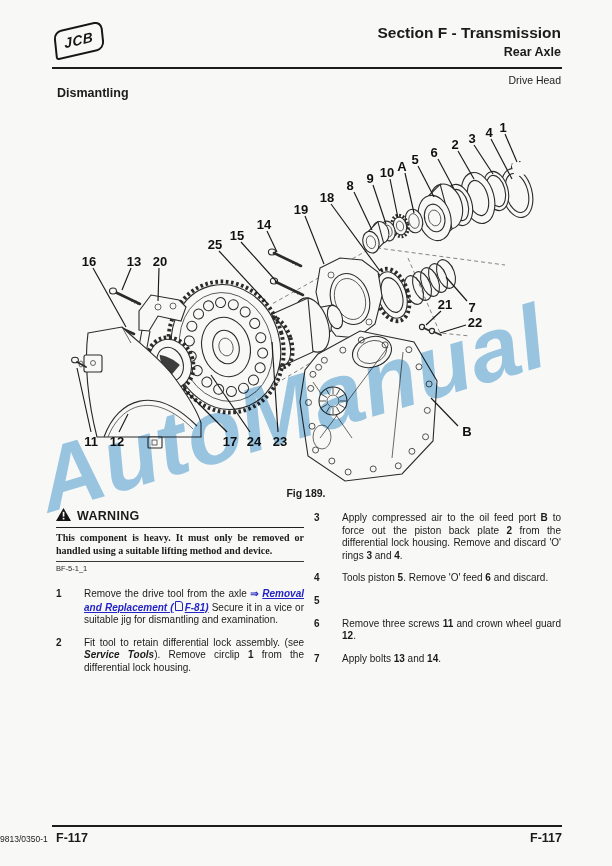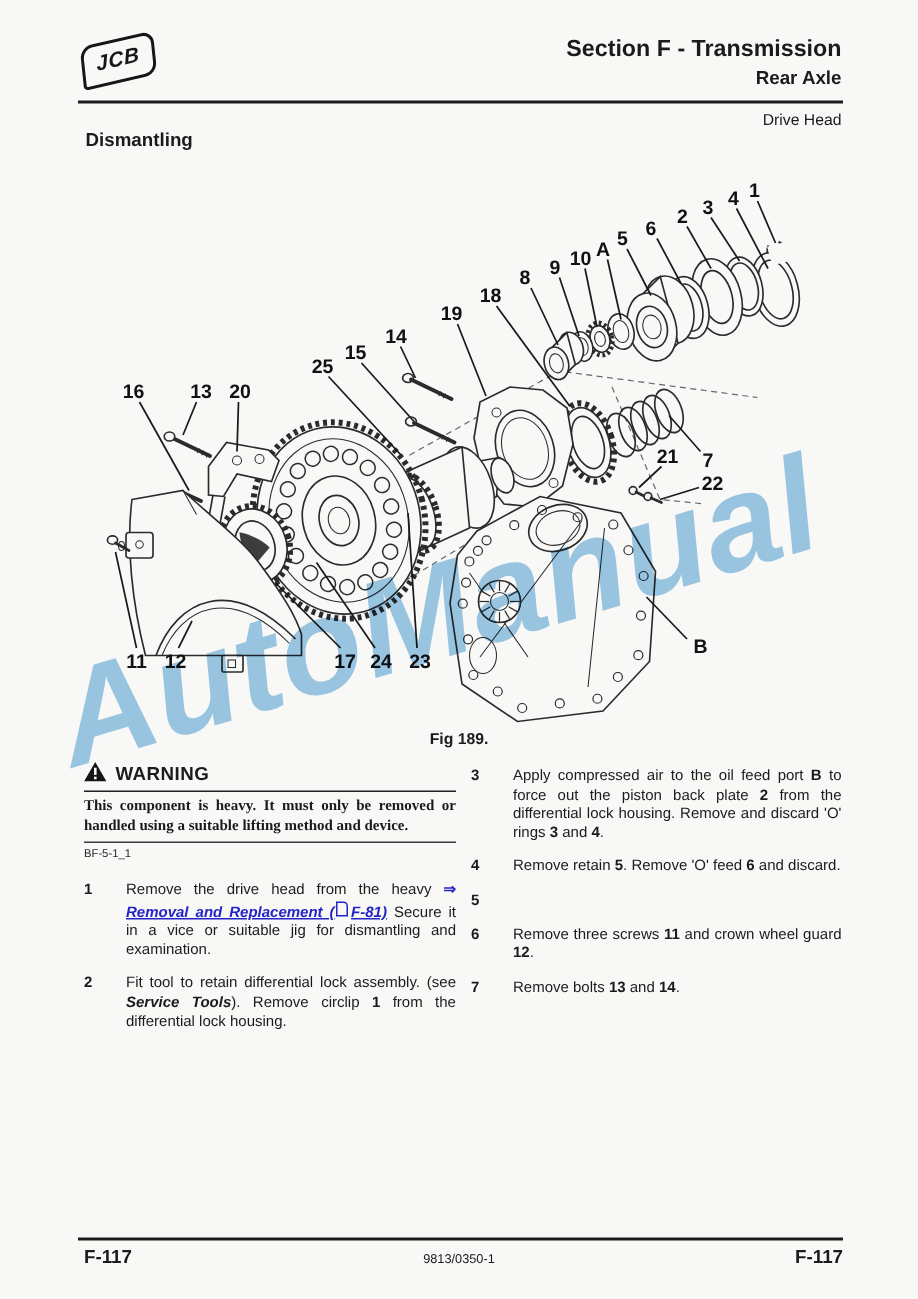--- a/index.html
+++ b/index.html
@@ -46,21 +46,21 @@
   .step-num{width:28px;flex:none;font-weight:bold;}
   .step-text{margin:0;flex:1;text-align:justify;}
   .seg-b{font-weight:bold;}
   .seg-bi{font-weight:bold;font-style:italic;margin-top:32px;}
   .seg-link{color:#2424c6;font-weight:bold;font-style:italic;text-decoration:underline;cursor:pointer;}
   .seg-arrow{color:#2424c6;font-weight:bold;}
   .seg-doc{display:inline-block;width:6px;height:8px;border:1px solid #2424c6;border-top-right-radius:3px;margin:0 2px 0 1px;}
   
   .f-rule{position:absolute;left:52px;right:50px;top:825px;height:1.8px;background:#1c1c1c;}
   .f-left{position:absolute;left:56px;top:831px;font-weight:bold;font-size:12.5px;}
-  .f-center{position:absolute;left:0;right:0;top:834px;text-align:center;font-size:8.5px;}
+  .f-center{position:absolute;left:0;right:0;top:834px;text-align:left;font-size:8.5px;}
   .f-right{position:absolute;right:50px;top:831px;font-weight:bold;font-size:12.5px;}
 </style>
 </head>
 <body>
 
 <div class="logo">
   <div class="logo-box">
     <span class="logo-text">JCB</span>
   </div>
 </div>
@@ -385,49 +385,49 @@
           </svg></span><span>WARNING</span>
     </p>
     <div class="warn-rule"></div>
     <p class="warn-body">This component is heavy. It must only be removed or handled using a suitable lifting method and device.</p>
     <div class="warn-rule2"></div>
     <div class="warn-code">BF-5-1_1</div>
   </div>
   <div class="steps" id="steps-left">
       <div class="step">
         <span class="step-num">1</span>
-        <p class="step-text"><span class="seg-n">Remove the drive head from the heavy </span><span class="seg-arrow">⇒ </span><span class="seg-link">Removal and Replacement (</span><span class="seg-doc"></span><span class="seg-link">F-81)</span><span class="seg-n"> Secure it in a vice or suitable jig for dismantling and examination.</span></p>
+        <p class="step-text"><span class="seg-n">Remove the drive tool from the axle </span><span class="seg-arrow">⇒ </span><span class="seg-link">Removal and Replacement (</span><span class="seg-doc"></span><span class="seg-link">F-81)</span><span class="seg-n"> Secure it in a vice or suitable jig for dismantling and examination.</span></p>
       </div>
       <div class="step">
         <span class="step-num">2</span>
         <p class="step-text"><span class="seg-n">Fit tool to retain differential lock assembly. (see </span><span class="seg-bi">Service Tools</span><span class="seg-n">). Remove circlip </span><span class="seg-b">1</span><span class="seg-n"> from the differential lock housing.</span></p>
       </div>
     </div>
 </div>
 
 <div class="col col-right">
   <div class="steps" id="steps-right">
       <div class="step">
         <span class="step-num">3</span>
         <p class="step-text"><span class="seg-n">Apply compressed air to the oil feed port </span><span class="seg-b">B</span><span class="seg-n"> to force out the piston back plate </span><span class="seg-b">2</span><span class="seg-n"> from the differential lock housing. Remove and discard 'O' rings </span><span class="seg-b">3</span><span class="seg-n"> and </span><span class="seg-b">4</span><span class="seg-n">.</span></p>
       </div>
       <div class="step">
         <span class="step-num">4</span>
-        <p class="step-text"><span class="seg-n">Remove retain </span><span class="seg-b">5</span><span class="seg-n">. Remove 'O' feed </span><span class="seg-b">6</span><span class="seg-n"> and discard.</span></p>
+        <p class="step-text"><span class="seg-n">Tools piston </span><span class="seg-b">5</span><span class="seg-n">. Remove 'O' feed </span><span class="seg-b">6</span><span class="seg-n"> and discard.</span></p>
       </div>
       <div class="step">
         <span class="step-num">5</span>
       </div>
       <div class="step">
         <span class="step-num">6</span>
         <p class="step-text"><span class="seg-n">Remove three screws </span><span class="seg-b">11</span><span class="seg-n"> and crown wheel guard </span><span class="seg-b">12</span><span class="seg-n">.</span></p>
       </div>
       <div class="step">
         <span class="step-num">7</span>
-        <p class="step-text"><span class="seg-n">Remove bolts </span><span class="seg-b">13</span><span class="seg-n"> and </span><span class="seg-b">14</span><span class="seg-n">.</span></p>
+        <p class="step-text"><span class="seg-n">Apply bolts </span><span class="seg-b">13</span><span class="seg-n"> and </span><span class="seg-b">14</span><span class="seg-n">.</span></p>
       </div>
     </div>
 </div>
 
 <div class="f-rule"></div>
 <div class="f-left">F-117</div>
 <div class="f-center">9813/0350-1</div>
 <div class="f-right">F-117</div>
 
 </body></html>

